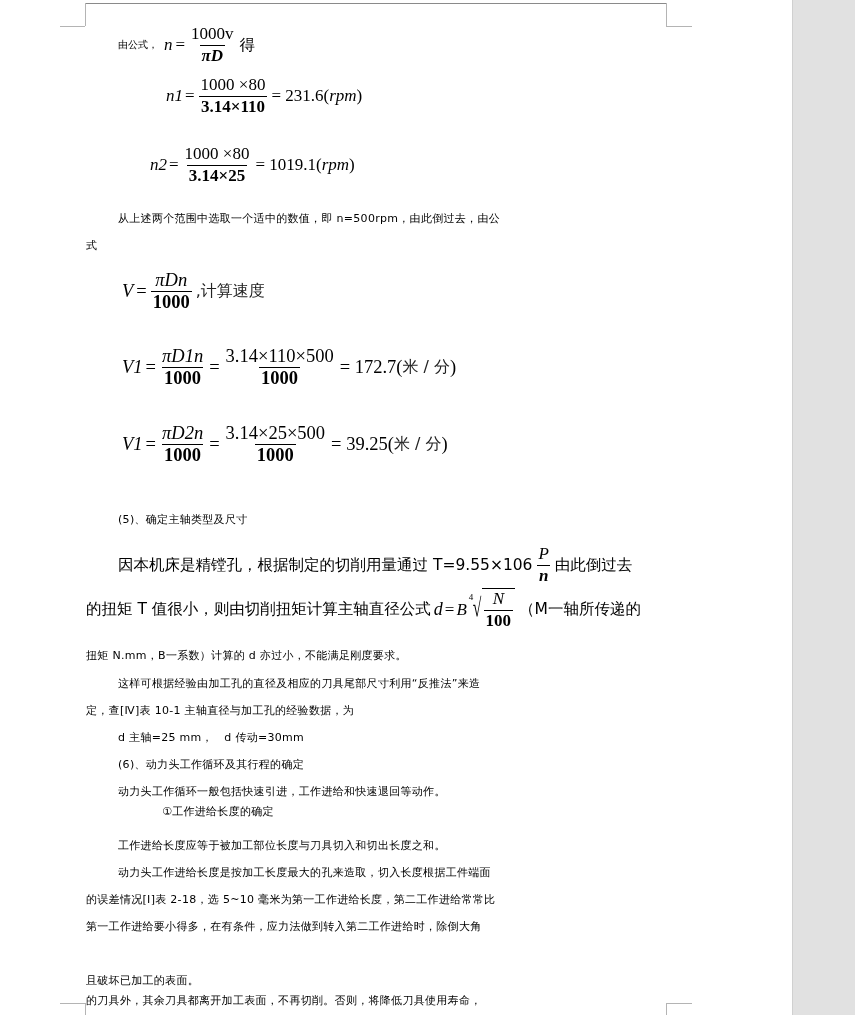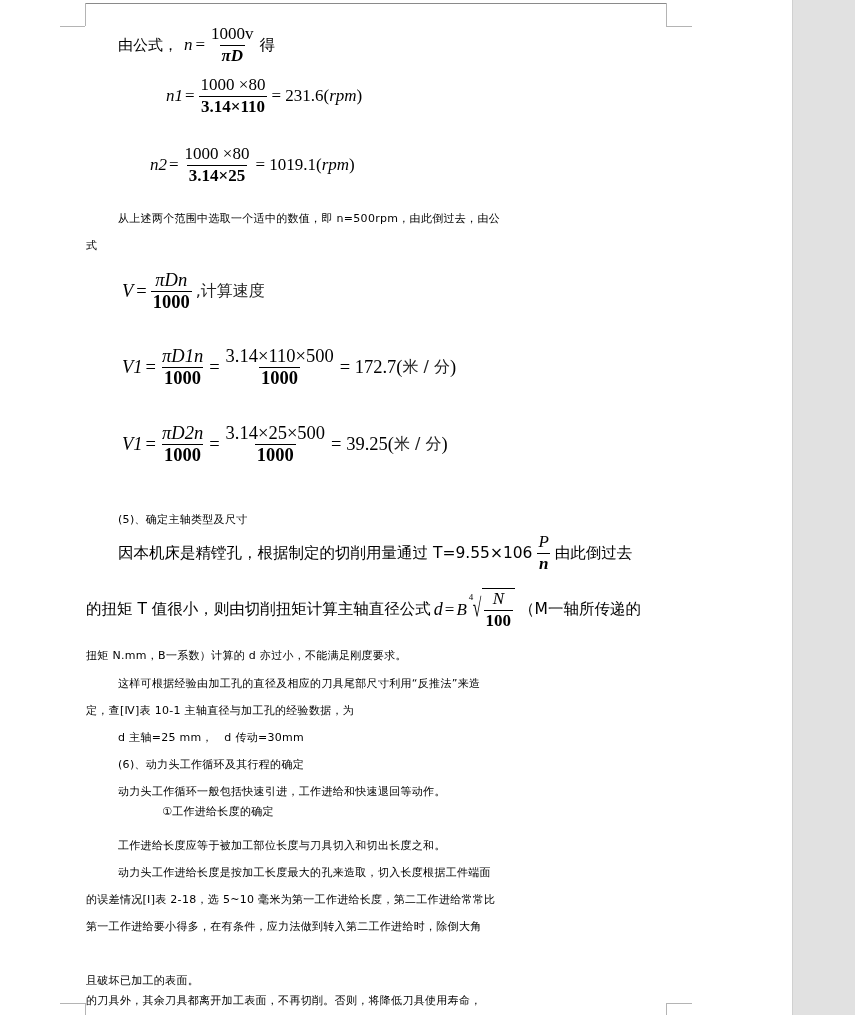--- a/index.html
+++ b/index.html
@@ -41,21 +41,21 @@
   <div class="mark" style="left:60px;top:26px;width:25px;height:1px;"></div>
   <div class="mark" style="left:85px;top:3px;width:1px;height:23px;"></div>
   <div class="mark" style="left:666px;top:3px;width:1px;height:23px;"></div>
   <div class="mark" style="left:666px;top:26px;width:26px;height:1px;"></div>
   <div class="mark" style="left:60px;top:1003px;width:25px;height:1px;"></div>
   <div class="mark" style="left:85px;top:1003px;width:1px;height:12px;"></div>
   <div class="mark" style="left:666px;top:1003px;width:1px;height:12px;"></div>
   <div class="mark" style="left:666px;top:1003px;width:26px;height:1px;"></div>
 
   <div class="eq" style="left:118px;top:24px;">
-    <span class="cjk" style="font-size:15px;text-align:center;">由公式，</span>
+    <span class="cjk" style="font-size:10px;text-align:center;">由公式，</span>
     <span class="sp"></span>
     <span class="it">n</span>
     <span style="margin-left:3px;">=</span>
     <span class="frac">
       <span class="num rm">1000v</span>
       <span class="den it">πD</span>
     </span>
     <span class="cjk" style="font-size:15.5px;">得</span>
   </div>
 
@@ -125,21 +125,21 @@
       <span class="num">3.14×25×500</span>
       <span class="den">1000</span>
     </span>
     <span>= 39.25(</span>
       <span class="unit-cjk">米 / 分</span>
       <span>)</span>
   </div>
 
   <div class="txt cjk" style="left:118px;top:510px;text-align:center;">(5)、确定主轴类型及尺寸</div>
 
-  <div class="eq" style="left:118px;top:532px;font-size:15.5px;">
+  <div class="eq" style="left:118px;top:544px;font-size:15.5px;">
     <span class="cjk">因本机床是精镗孔，根据制定的切削用量通过 T=9.55×106</span>
     <span class="frac" style="font-size:17px;">
       <span class="num it" style="border:none;">P</span>
       <span class="den it">n</span>
     </span>
     <span class="cjk">由此倒过去</span>
   </div>
 
   <div class="eq" style="left:86px;top:588px;font-size:15.5px;">
     <span class="cjk">的扭矩 T 值很小，则由切削扭矩计算主轴直径公式</span>

